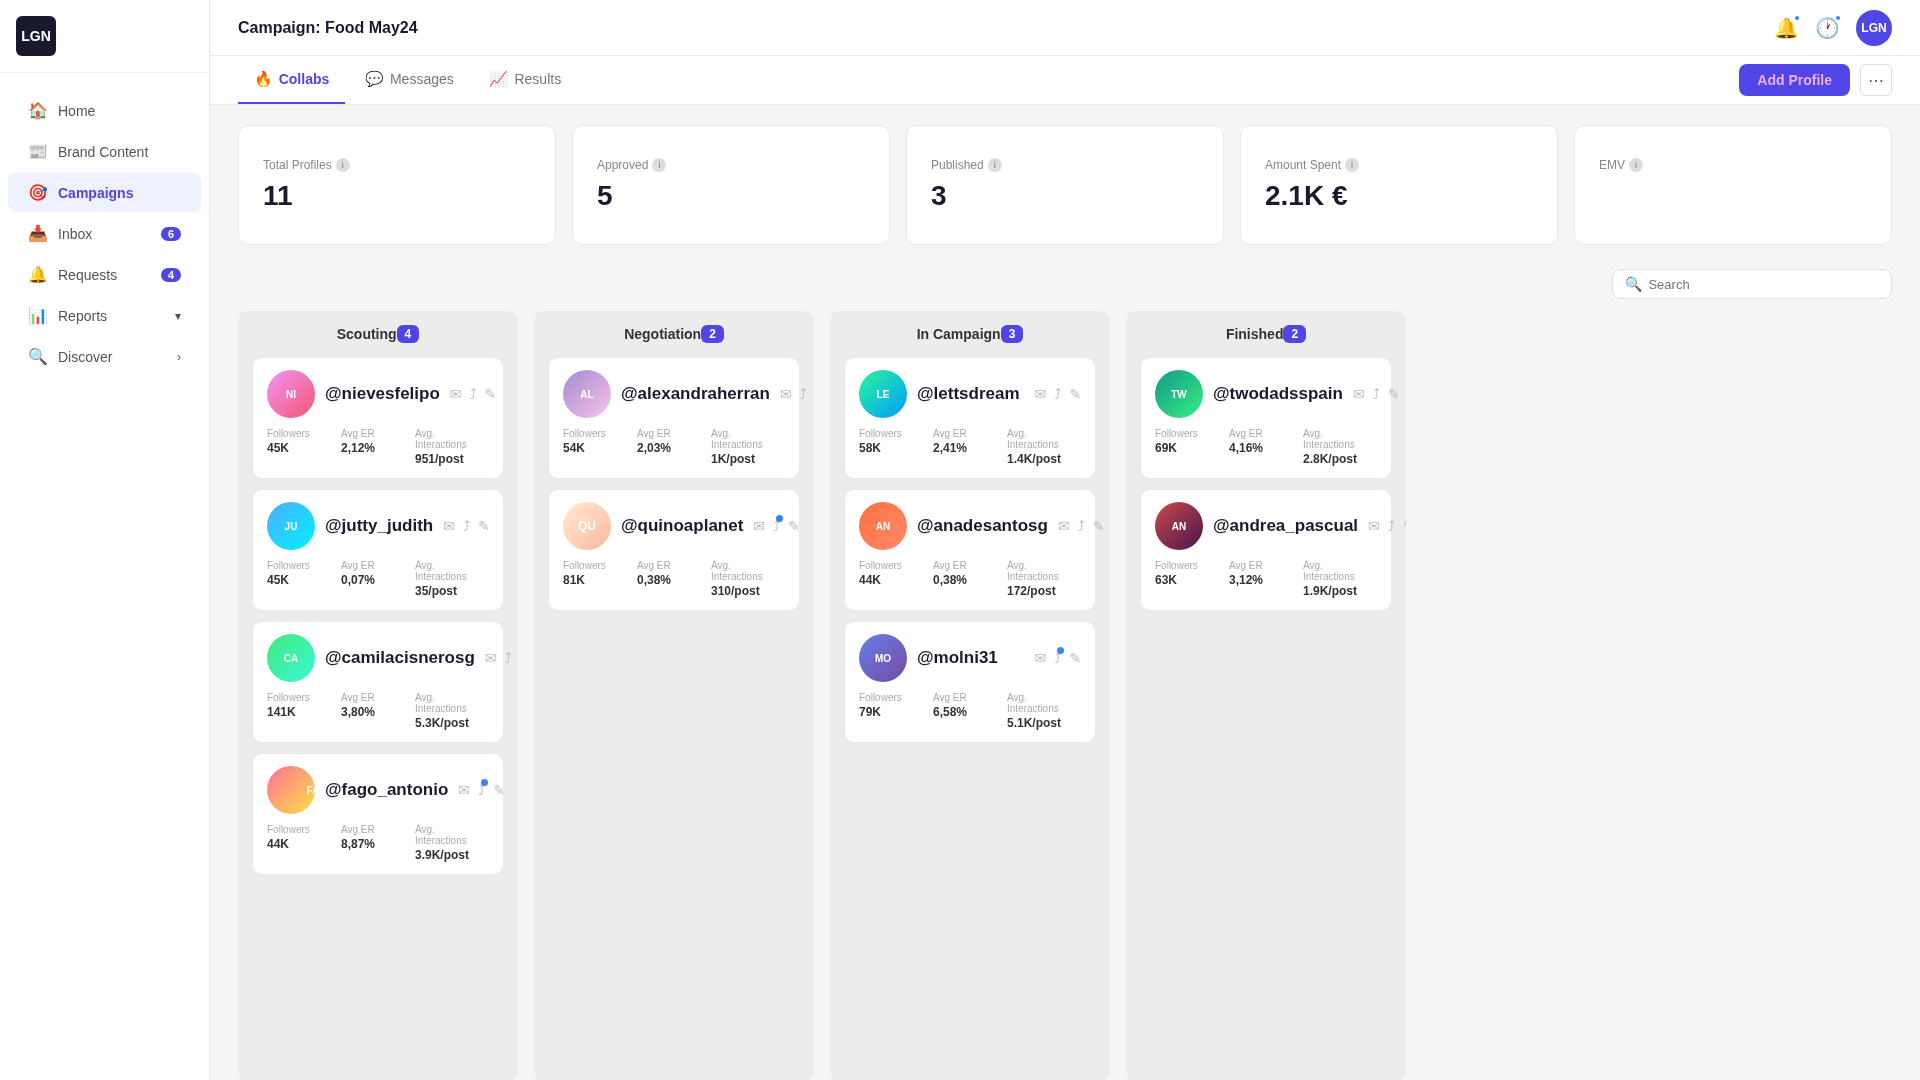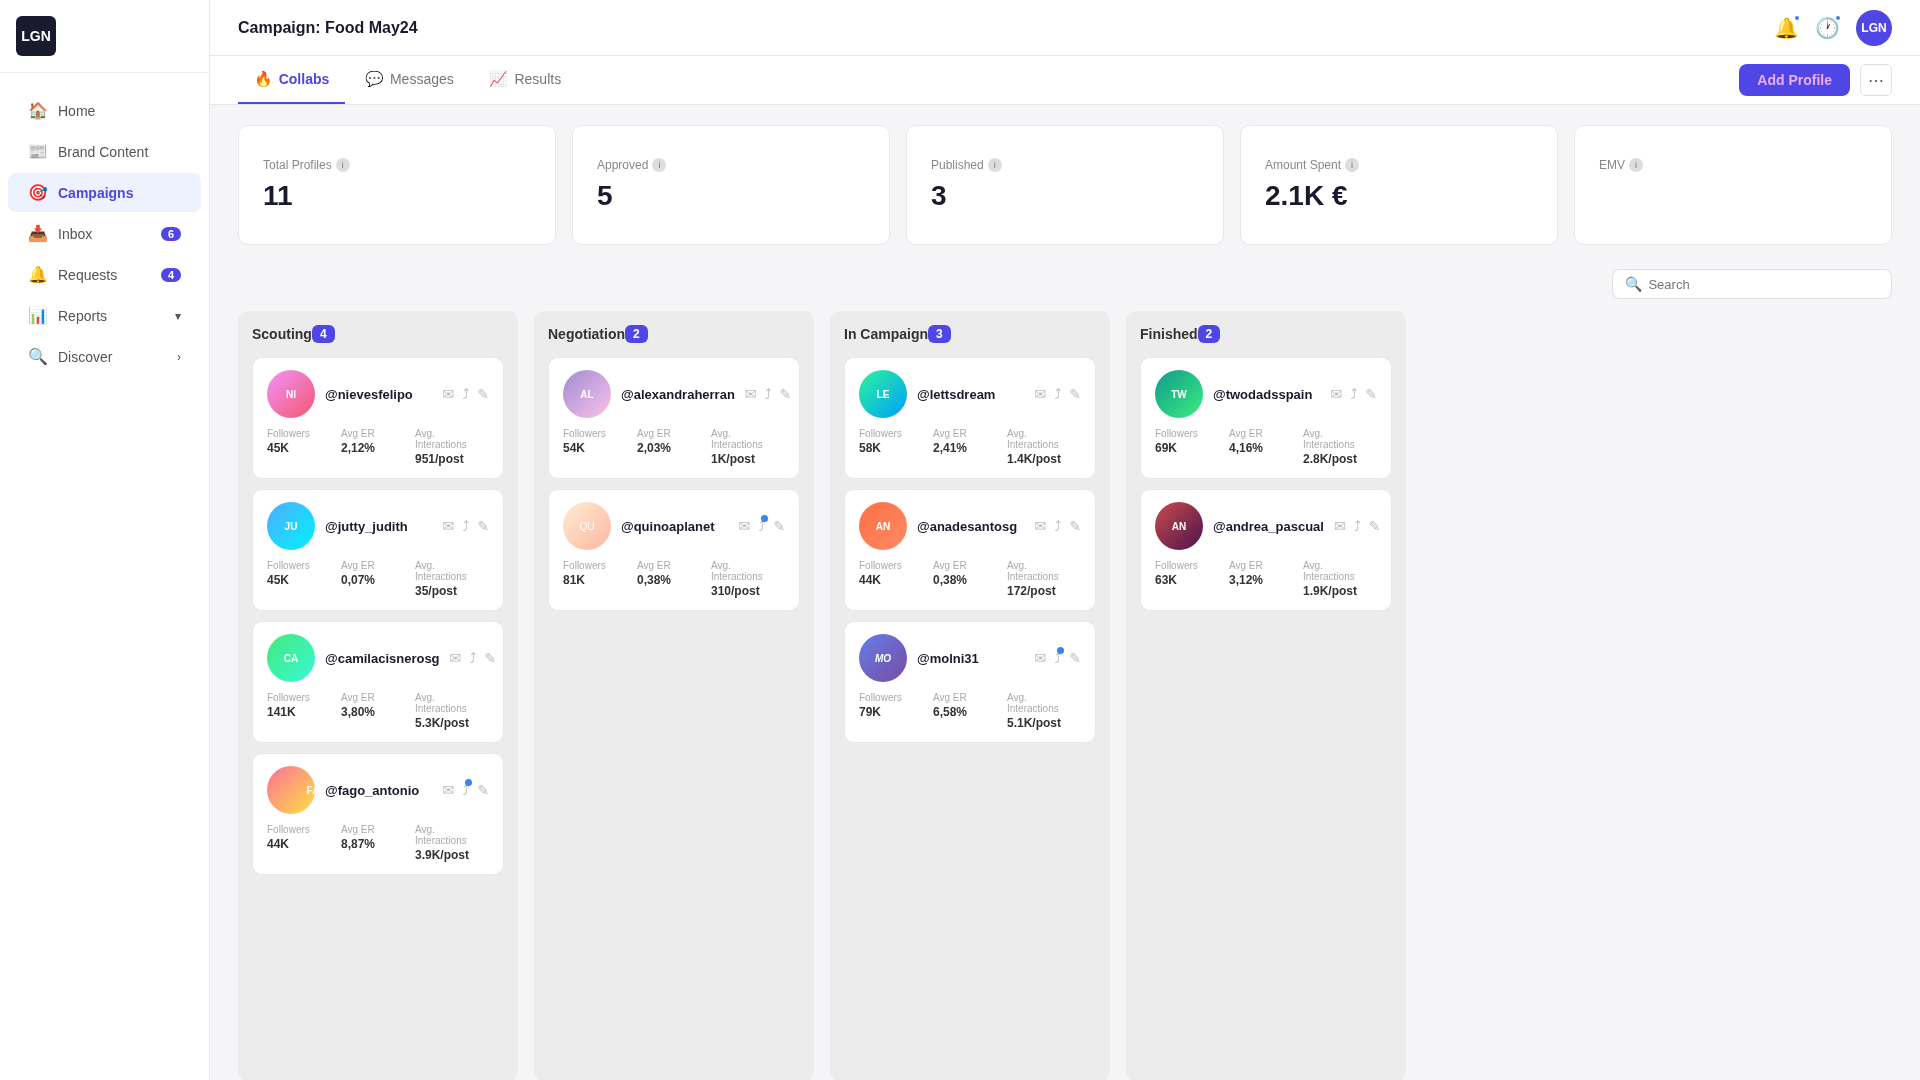--- a/index.html
+++ b/index.html
@@ -172,21 +172,21 @@
       border-radius: 10px;
       padding: 14px;
       width: 280px;
       flex-shrink: 0;
       display: flex;
       flex-direction: column;
       gap: 10px;
       overflow-y: auto;
     }
     .column-header {
-      display: flex; align-items: center; justify-content: flex-start;
+      display: flex; align-items: center; justify-content: center;
       margin-bottom: 4px;
     }
     .column-title { font-size: 14px; font-weight: 600; color: #333; }
     .column-badge {
       background: #4f46e5;
       color: #fff;
       border-radius: 6px;
       padding: 2px 8px;
       font-size: 12px;
       font-weight: 700;
@@ -201,38 +201,38 @@
     }
     .card-top { display: flex; align-items: center; gap: 10px; margin-bottom: 10px; }
     .profile-avatar {
       width: 48px; height: 48px; border-radius: 50%;
       object-fit: cover;
       background: #ddd;
       flex-shrink: 0;
       overflow: hidden;
       display: flex; align-items: center; justify-content: center;
     }
-    .profile-name { font-size: 13px; font-weight: 600; color: #1a1a2e; }
+    .profile-name { font-size: 17px; font-weight: 600; color: #1a1a2e; }
     .card-actions { margin-left: auto; display: flex; gap: 8px; color: #bbb; font-size: 14px; }
     .card-actions span { cursor: pointer; }
     .stats-row { display: flex; gap: 0; }
     .stat-col { flex: 1; }
     .stat-col-label { font-size: 10px; color: #aaa; margin-bottom: 2px; }
     .stat-col-value { font-size: 12px; font-weight: 600; color: #333; }
 
     
     .av1 { background: linear-gradient(135deg, #f093fb, #f5576c); }
     .av2 { background: linear-gradient(135deg, #4facfe, #00f2fe); }
     .av3 { background: linear-gradient(135deg, #43e97b, #38f9d7); }
     .av4 { background: linear-gradient(135deg, #fa709a, #fee140); }
     .av5 { background: linear-gradient(135deg, #a18cd1, #fbc2eb); }
     .av6 { background: linear-gradient(135deg, #ffecd2, #fcb69f); }
     .av7 { background: linear-gradient(135deg, #2af598, #009efd); }
     .av8 { background: linear-gradient(135deg, #fd7043, #ff8a65); }
-    .av9 { background: linear-gradient(135deg, #667eea, #764ba2); font-style: italic; }
+    .av9 { background: linear-gradient(135deg, #667eea, #764ba2); }
     .av10 { background: linear-gradient(135deg, #11998e, #38ef7d); }
     .av11 { background: linear-gradient(135deg, #c94b4b, #4b134f); }
 
     
     .blue-dot {
       position: relative;
     }
     .blue-dot::after {
       content: '';
       position: absolute;
@@ -519,21 +519,21 @@
         </div>
         <div class="stat-col">
           <div class="stat-col-label">Avg. Interactions</div>
           <div class="stat-col-value">1K/post</div>
         </div>
       </div>
     </div>
           <div class="profile-card">
       <div class="card-top">
         <div class="profile-avatar av6">
-          <span style="color:#fff;font-size:10px;font-weight:400;text-align:center;">QU</span>
+          <span style="color:#fff;font-size:12px;font-weight:700;text-align:center;">QU</span>
         </div>
         <span class="profile-name">@quinoaplanet</span>
         <div class="card-actions">
           <span>✉</span>
           <span class="blue-dot" style="position:relative;">⤴</span>
           <span>✎</span>
         </div>
       </div>
       <div class="stats-row">
         <div class="stat-col">

